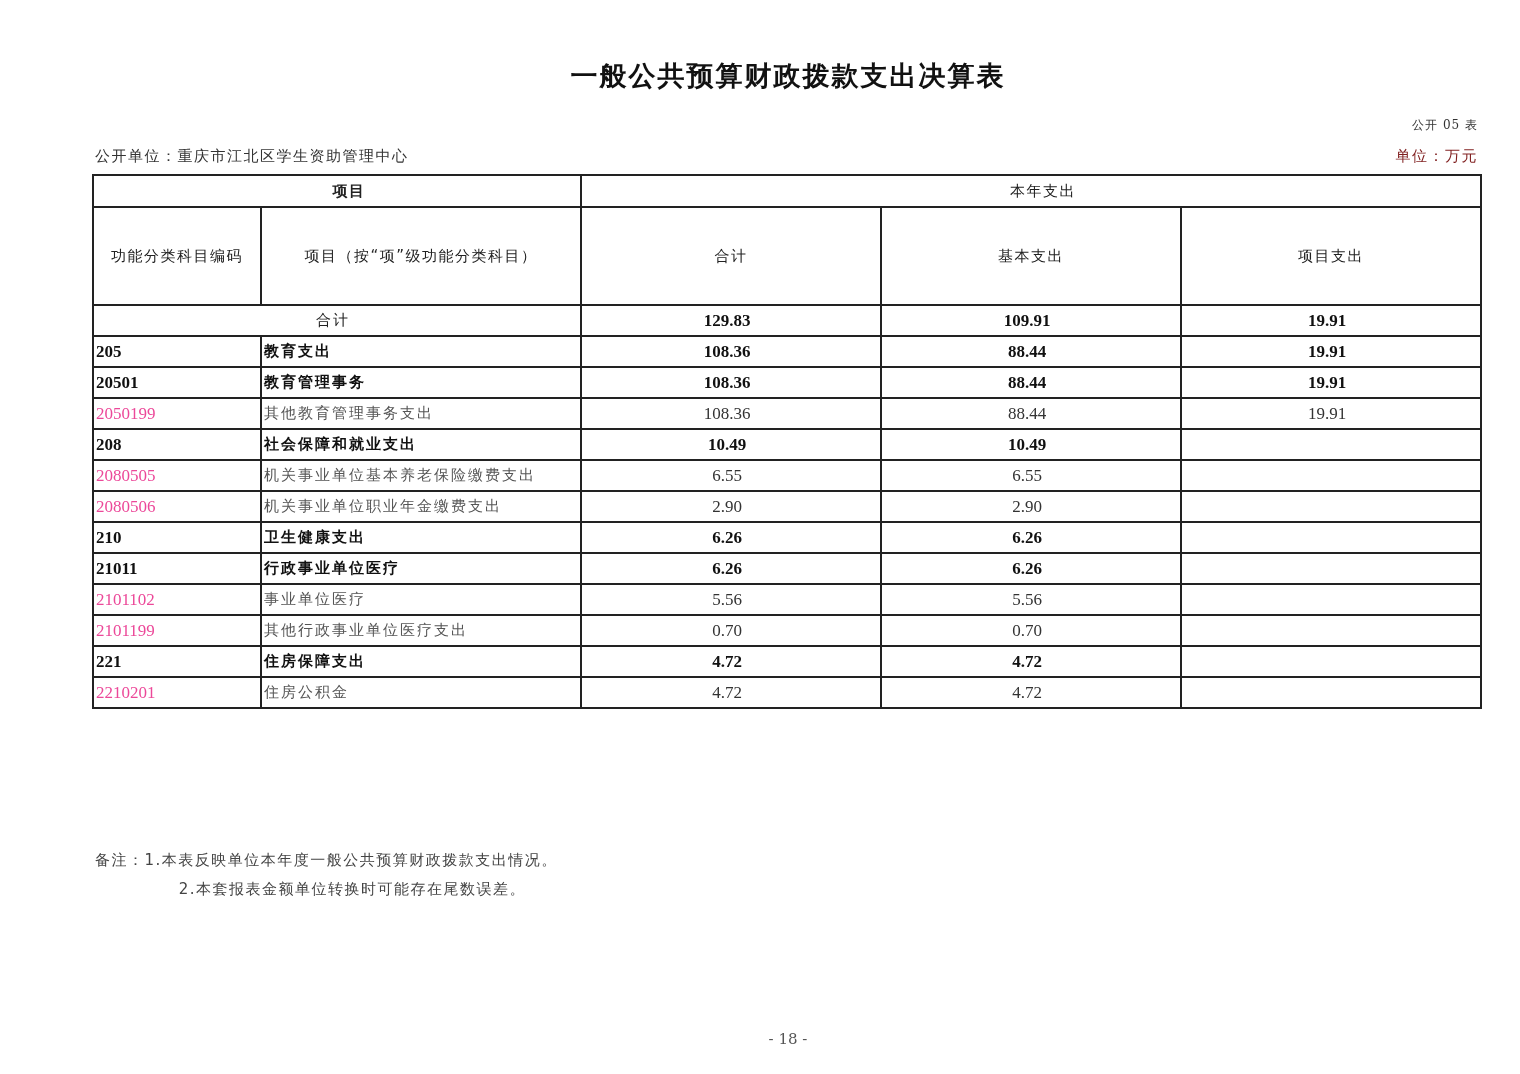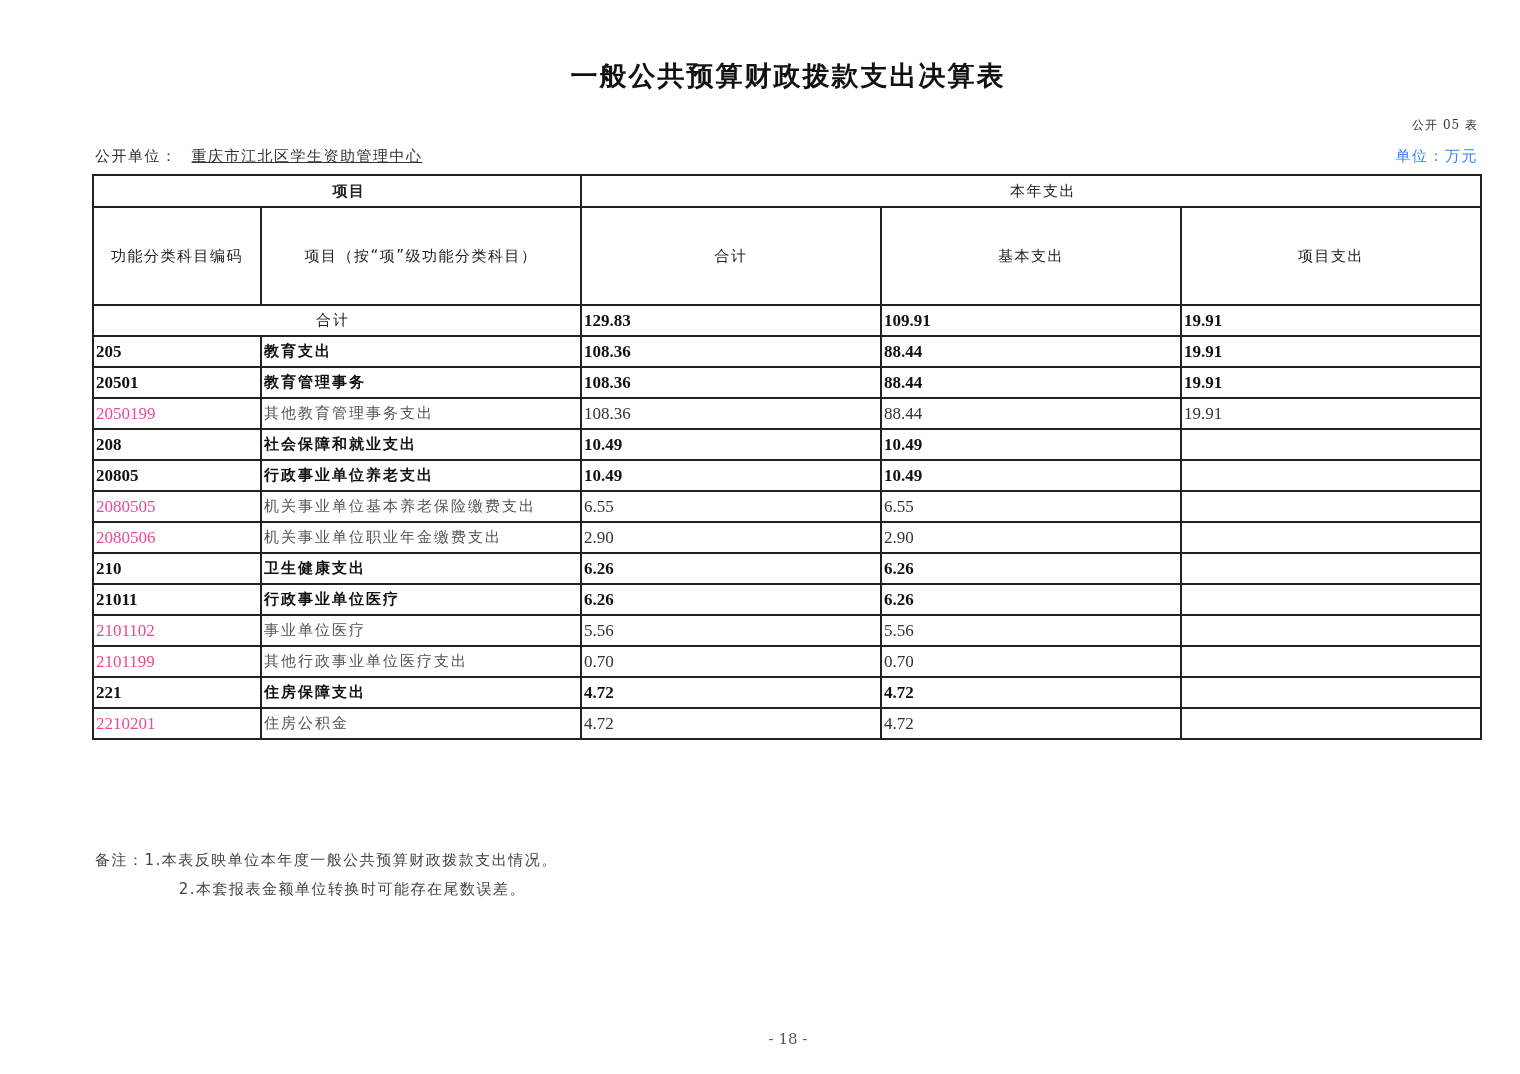--- a/index.html
+++ b/index.html
@@ -38,29 +38,27 @@
     }
     .unit-line {
       position: absolute;
       left: 95px;
       top: 147px;
       font-size: 15px;
       color: #333333;
       letter-spacing: 1.5px;
     }
     .unit-line .org {
-      margin-left: 14px;
-      text-decoration: underline;
     }
     .currency {
       position: absolute;
       right: 42px;
       top: 147px;
       font-size: 15px;
-      color: #3b82f6;
+      color: #7f1d1d;
       letter-spacing: 1.5px;
     }
     table.report {
       position: absolute;
       left: 92px;
       top: 174px;
       width: 1388px;
       border-collapse: collapse;
       table-layout: fixed;
       font-size: 16px;
@@ -88,21 +86,21 @@
       font-size: 17px;
       color: #ec4899;
     }
     td.name {
       font-family: "DejaVu Sans", "Liberation Sans", sans-serif;
       font-size: 15px;
       letter-spacing: 2px;
       color: #555555;
     }
     td.num {
-      text-align: left;
+      text-align: center;
       font-family: "Liberation Serif", "DejaVu Serif", serif;
       font-size: 17px;
       color: #333333;
     }
     tr.bold td.code, tr.bold td.num {
       font-weight: bold;
       color: #111111;
     }
     tr.bold td.name {
       font-weight: bold;
@@ -202,27 +200,20 @@
         <td class="num">88.44</td>
         <td class="num">19.91</td>
       </tr>
       <tr class="bold">
         <td class="code">208</td>
         <td class="name">社会保障和就业支出</td>
         <td class="num">10.49</td>
         <td class="num">10.49</td>
         <td class="num"></td>
       </tr>
-      <tr class="bold">
-        <td class="code">20805</td>
-        <td class="name">行政事业单位养老支出</td>
-        <td class="num">10.49</td>
-        <td class="num">10.49</td>
-        <td class="num"></td>
-      </tr>
       <tr class="">
         <td class="code">2080505</td>
         <td class="name">机关事业单位基本养老保险缴费支出</td>
         <td class="num">6.55</td>
         <td class="num">6.55</td>
         <td class="num"></td>
       </tr>
       <tr class="">
         <td class="code">2080506</td>
         <td class="name">机关事业单位职业年金缴费支出</td>

